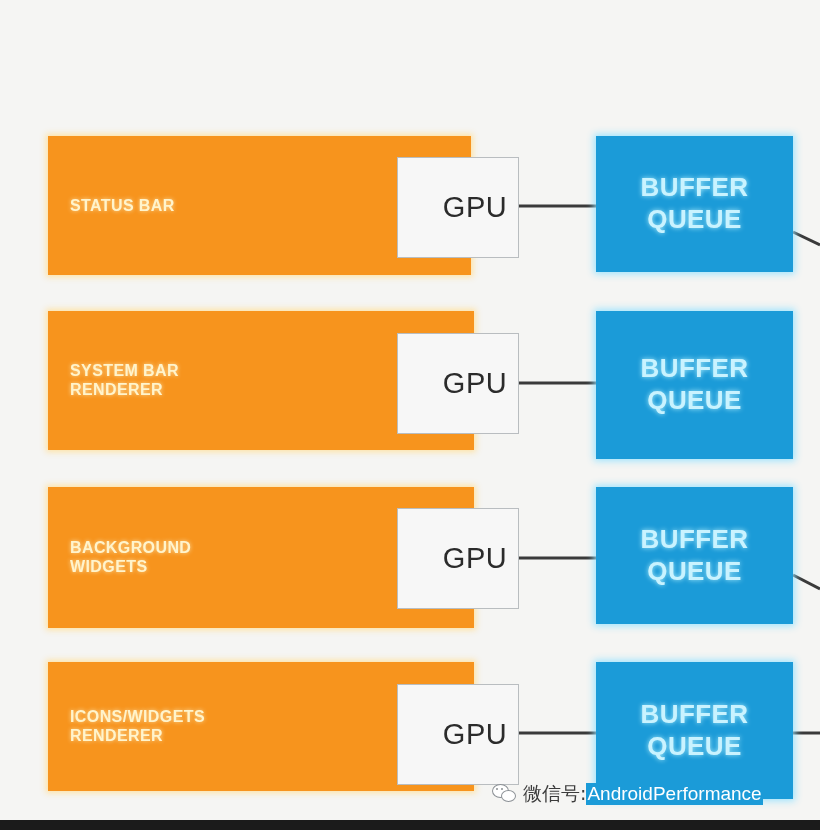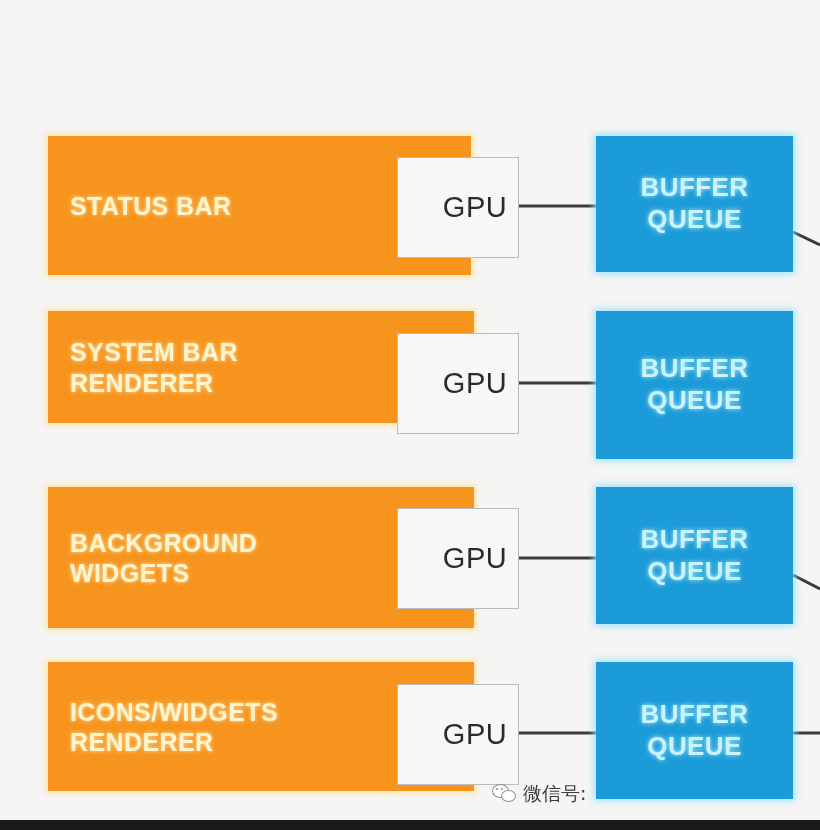--- a/index.html
+++ b/index.html
@@ -44,21 +44,21 @@
     left: 48px;
     background: #f7941d;
     box-shadow: 0 0 6px 2px rgba(255, 222, 150, 0.85);
   }
   .producer-label {
     position: absolute;
     left: 22px;
     top: 50%;
     transform: translateY(-50%);
     color: #fff4cc;
-    font-size: 25px;
+    font-size: 16px;
     font-weight: bold;
     letter-spacing: 0.4px;
     line-height: 1.22;
     text-shadow: 0 0 4px rgba(255, 250, 215, 0.75);
     white-space: pre-line;
     text-align: left;
   }
 
   
   .gpu {
@@ -193,21 +193,21 @@
     <div class="gpu" style="top:157px;height:101px;">
       <span class="gpu-label">GPU</span>
     </div>
     <div class="queue" style="top:136px;height:136px;">
       <span class="queue-label">BUFFER
 QUEUE</span>
     </div>
   </div>
 
   <div class="row" style="top:0;height:0;">
-    <div class="producer" style="top:311px;height:112px;width:426px;">
+    <div class="producer" style="top:311px;height:139px;width:426px;">
       <div class="producer-label">SYSTEM BAR
 RENDERER</div>
     </div>
     <div class="gpu" style="top:333px;height:101px;">
       <span class="gpu-label">GPU</span>
     </div>
     <div class="queue" style="top:311px;height:148px;">
       <span class="queue-label">BUFFER
 QUEUE</span>
     </div>
@@ -242,17 +242,18 @@
   </div>
 
   <div id="watermark">
     <span class="wm-icon">
       <span class="wm-bubble-a"></span>
       <span class="wm-bubble-b"></span>
       <span class="wm-dot" style="left:4px;top:4px;"></span>
       <span class="wm-dot" style="left:9px;top:4px;"></span>
     </span>
     <span class="wm-text">微信号:</span>
+    <span class="wm-handle">AndroidPerformance</span>
   </div>
 
   <div id="bottom-bar"></div>
 
 </div>
 
 </body></html>

